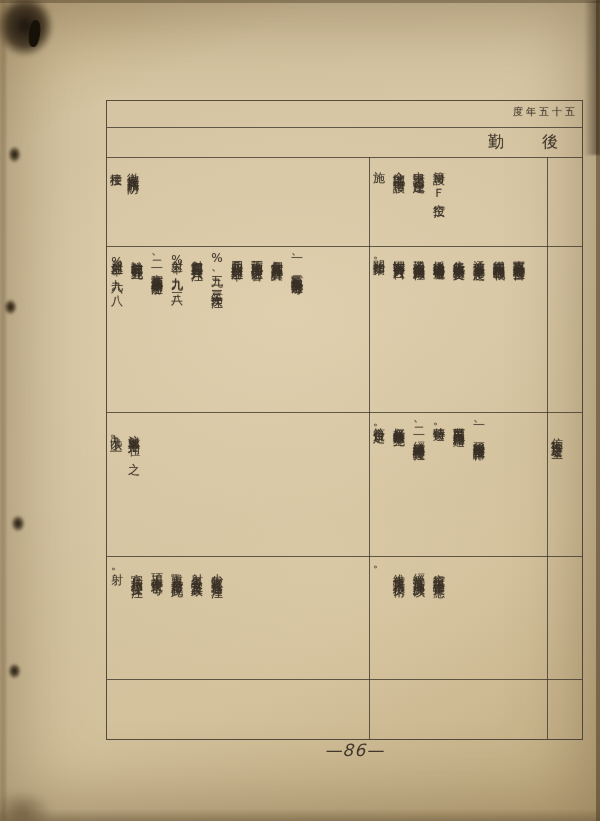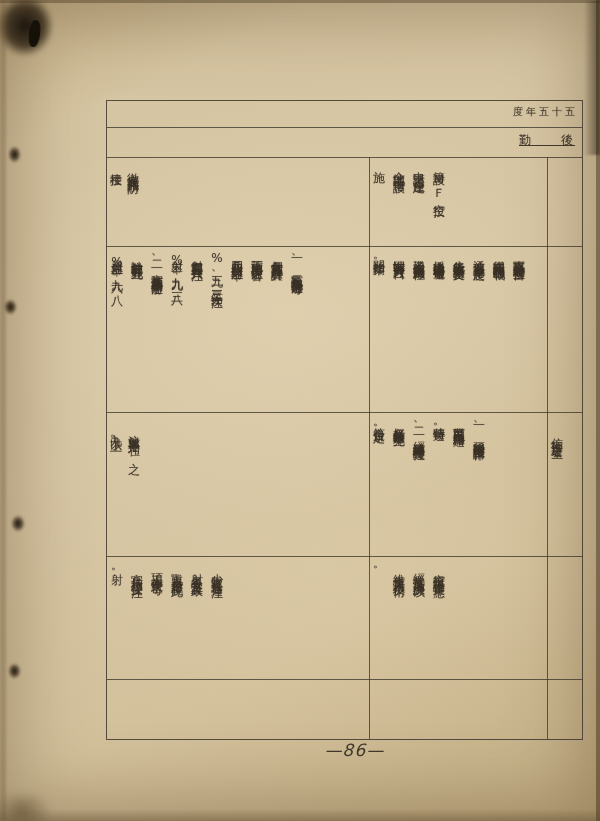--- a/index.html
+++ b/index.html
@@ -35,21 +35,21 @@
   .hole.h4{left:8px;top:663px;width:13px;height:16px;}
   .smudge-bl{left:-8px;bottom:-10px;width:60px;height:40px;
     background:radial-gradient(closest-side, rgba(70,52,28,.5), rgba(70,52,28,0));filter:blur(3px);}
   
   .tbl{position:absolute;left:106px;top:100px;width:475px;height:638px;
     border:1px solid rgba(62,54,44,.85);}
   .hline{position:absolute;left:0;width:100%;height:1px;background:rgba(62,54,44,.78);}
   .vline{position:absolute;width:1px;background:rgba(62,54,44,.78);}
   .ink{color:rgba(56,48,38,.9);text-shadow:0 0 1px rgba(56,48,38,.4);}
   .year{position:absolute;top:4px;right:4px;font-size:10px;letter-spacing:3px;}
-  .section{position:absolute;top:31px;right:7px;font-size:12px;letter-spacing:2px;text-decoration:underline;}
+  .section{position:absolute;top:31px;right:22px;font-size:16px;letter-spacing:2px;}
   .cell{position:absolute;box-sizing:border-box;overflow:hidden;}
   .vtext{writing-mode:vertical-rl;text-orientation:upright;white-space:pre-line;
     font-size:12px;letter-spacing:2px;line-height:20px;height:100%;}
   .pageno{position:absolute;left:326px;top:740px;width:70px;font-size:17px;font-style:italic;
     letter-spacing:1px;color:rgba(52,44,34,.92);transform:skewX(-6deg);}
 </style>
 </head>
 <body>
 
 <div class="page">

